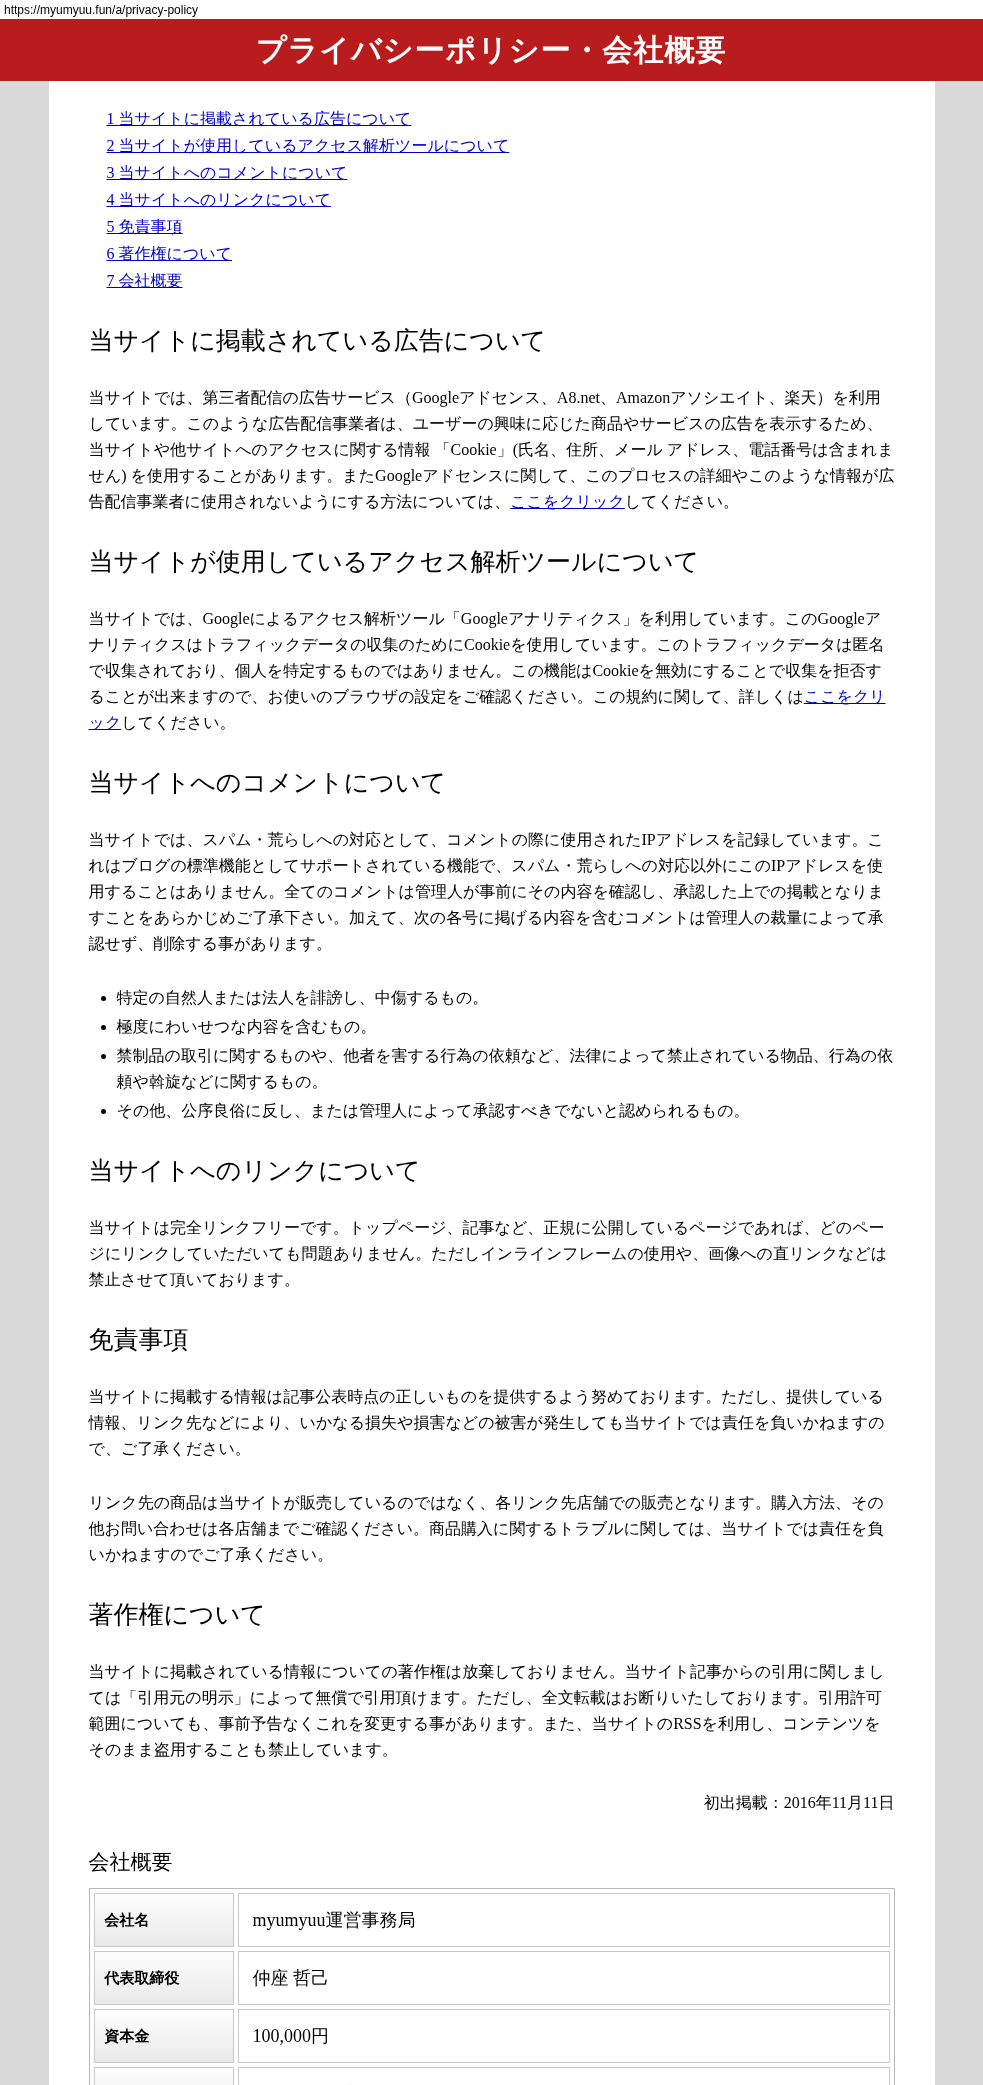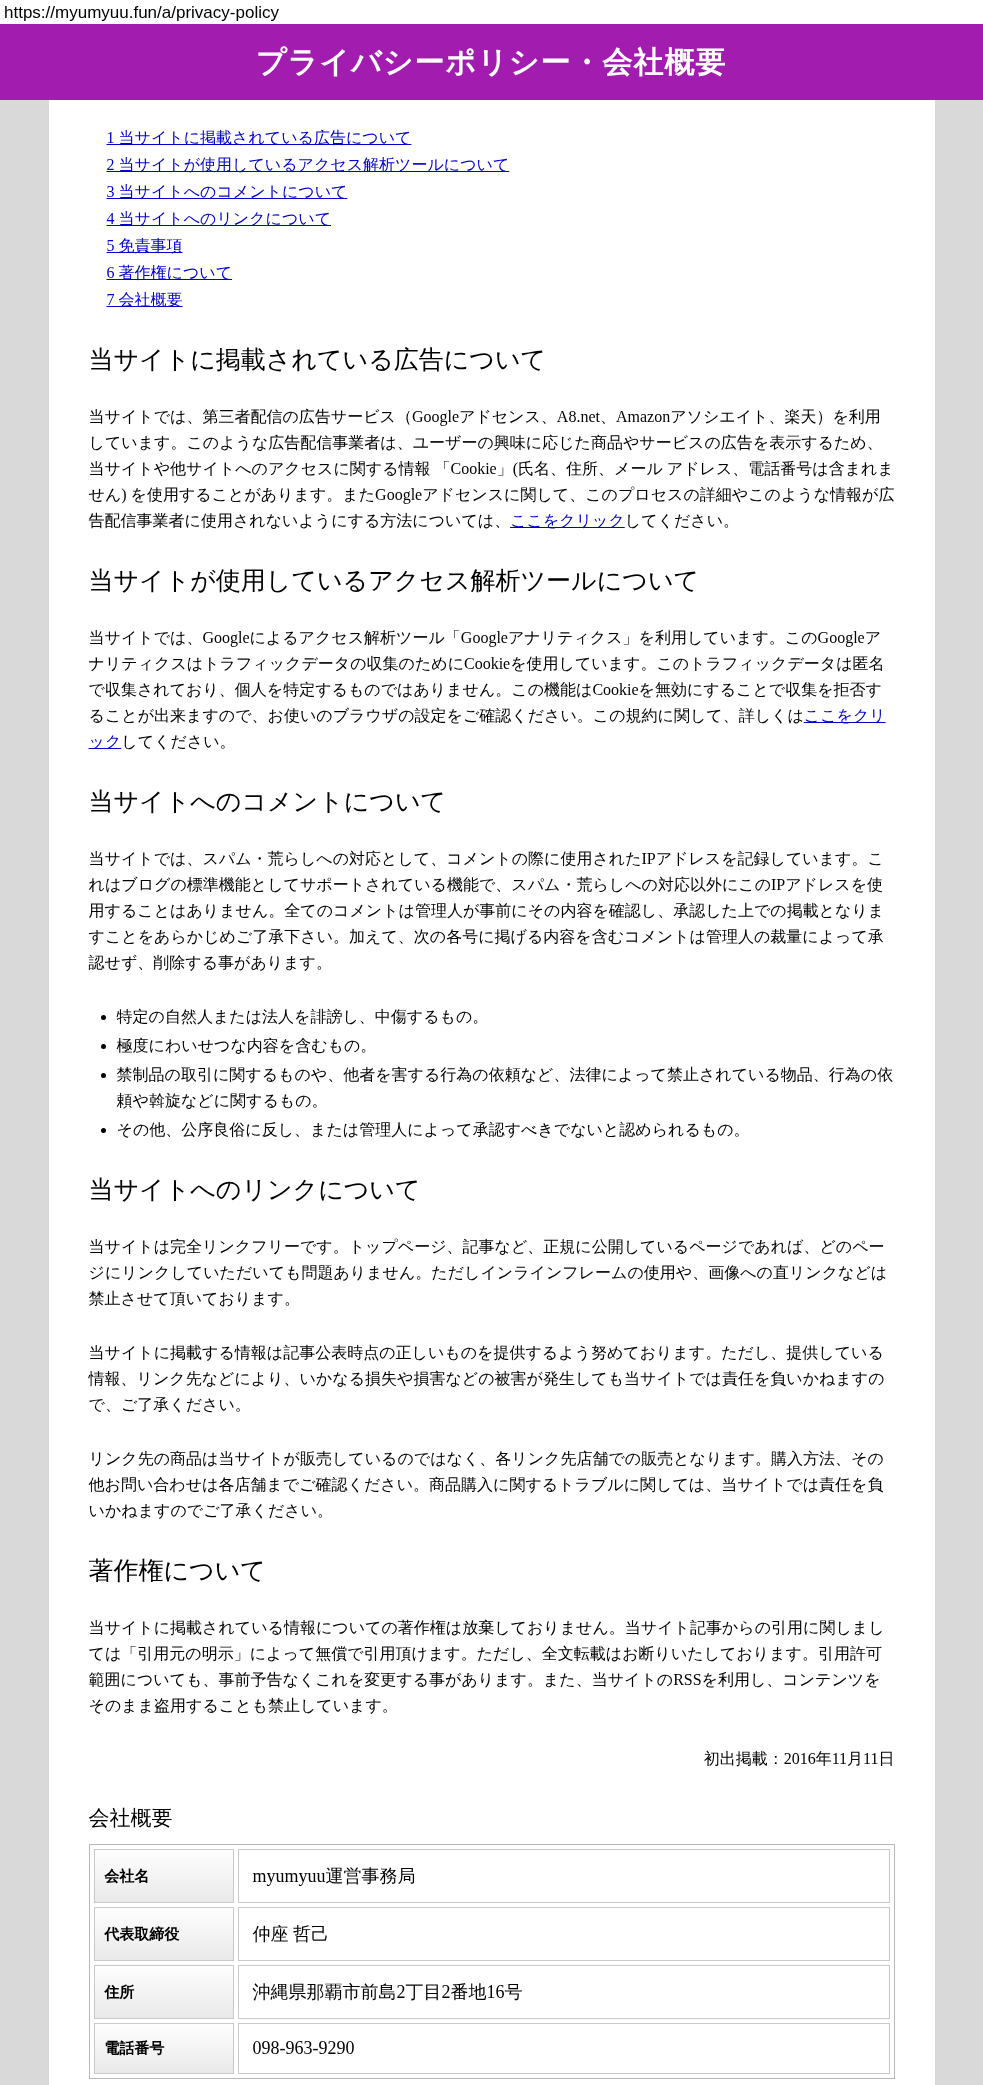--- a/index.html
+++ b/index.html
@@ -8,30 +8,30 @@
     width: 983px;
     background: #d9d9d9;
     color: #000;
     font-family: "Liberation Serif", "DejaVu Serif", serif;
     padding-bottom: 5px;
   }
   
   .url-bar {
     background: #ffffff;
     font-family: "Liberation Sans", "DejaVu Sans", sans-serif;
-    font-size: 17px;
+    font-size: 12px;
     line-height: 1;
     padding: 4px 4px 3px 4px;
     color: #000;
     white-space: nowrap;
   }
   
   .site-header {
-    background: #a21caf;
-    height: 76px;
+    background: #b91c1c;
+    height: 62px;
     display: flex;
     align-items: center;
     justify-content: center;
   }
   .site-header h1 {
     margin: 0;
     color: #ffffff;
     font-family: "Liberation Sans", "DejaVu Sans", sans-serif;
     font-weight: 700;
     font-size: 30px;
@@ -156,20 +156,21 @@
       <li>その他、公序良俗に反し、または管理人によって承認すべきでないと認められるもの。</li>
     </ul>
   </section>
 
   <section>
     <h2 class="sec">当サイトへのリンクについて</h2>
     <p class="body-text">当サイトは完全リンクフリーです。トップページ、記事など、正規に公開しているページであれば、どのページにリンクしていただいても問題ありません。ただしインラインフレームの使用や、画像への直リンクなどは禁止させて頂いております。</p>
   </section>
 
   <section>
+    <h2 class="sec">免責事項</h2>
     <p class="body-text">当サイトに掲載する情報は記事公表時点の正しいものを提供するよう努めております。ただし、提供している情報、リンク先などにより、いかなる損失や損害などの被害が発生しても当サイトでは責任を負いかねますので、ご了承ください。</p>
     <p class="body-text">リンク先の商品は当サイトが販売しているのではなく、各リンク先店舗での販売となります。購入方法、その他お問い合わせは各店舗までご確認ください。商品購入に関するトラブルに関しては、当サイトでは責任を負いかねますのでご了承ください。</p>
   </section>
 
   <section>
     <h2 class="sec">著作権について</h2>
     <p class="body-text">当サイトに掲載されている情報についての著作権は放棄しておりません。当サイト記事からの引用に関しましては「引用元の明示」によって無償で引用頂けます。ただし、全文転載はお断りいたしております。引用許可範囲についても、事前予告なくこれを変更する事があります。また、当サイトのRSSを利用し、コンテンツをそのまま盗用することも禁止しています。</p>
     <p class="first-published">初出掲載：2016年11月11日</p>
   </section>
 
@@ -179,20 +180,24 @@
       <tbody>
         <tr>
           <th>会社名</th>
           <td>myumyuu運営事務局</td>
         </tr>
         <tr>
           <th>代表取締役</th>
           <td>仲座 哲己</td>
         </tr>
         <tr>
+          <th>資本金</th>
+          <td>100,000円</td>
+        </tr>
+        <tr>
           <th>住所</th>
           <td>沖縄県那覇市前島2丁目2番地16号</td>
         </tr>
         <tr>
           <th>電話番号</th>
           <td>098-963-9290</td>
         </tr>
 
       </tbody>
     </table>

